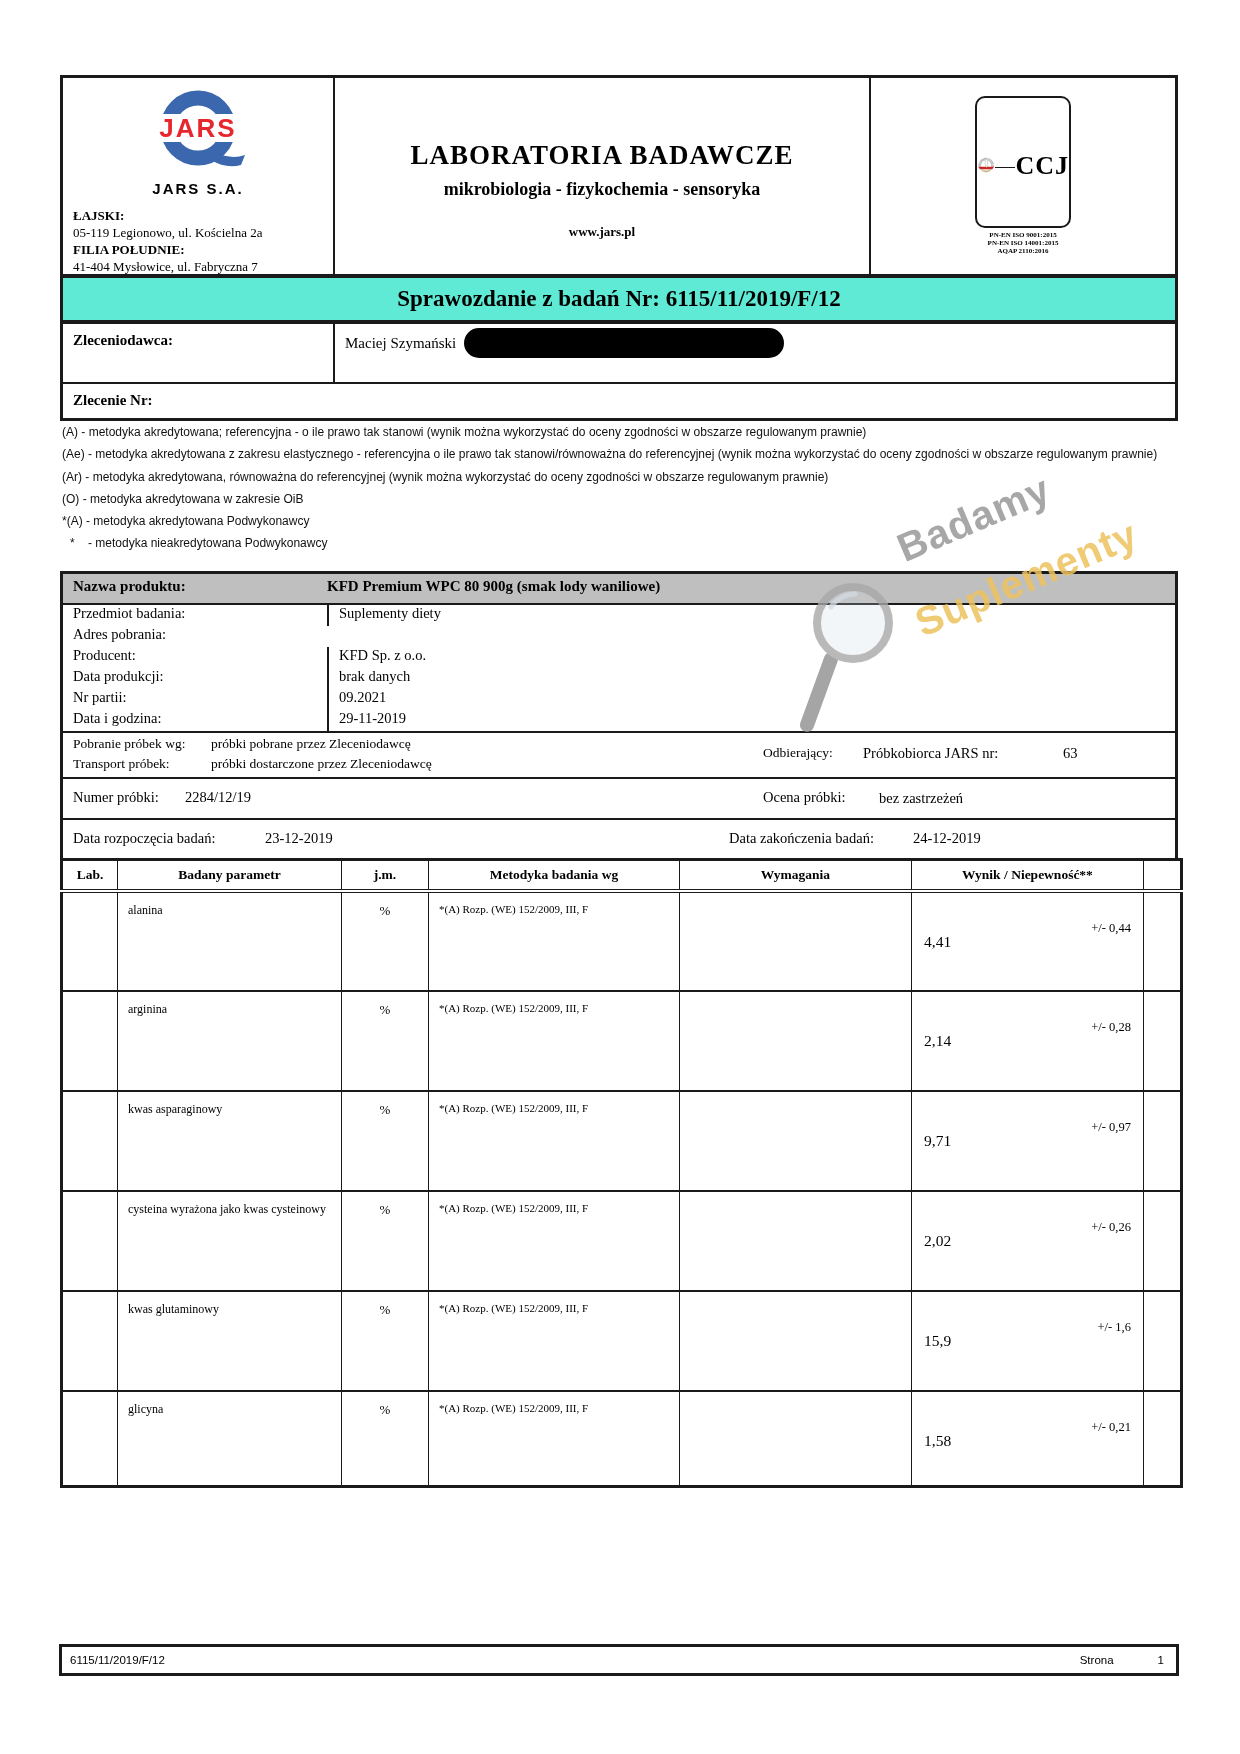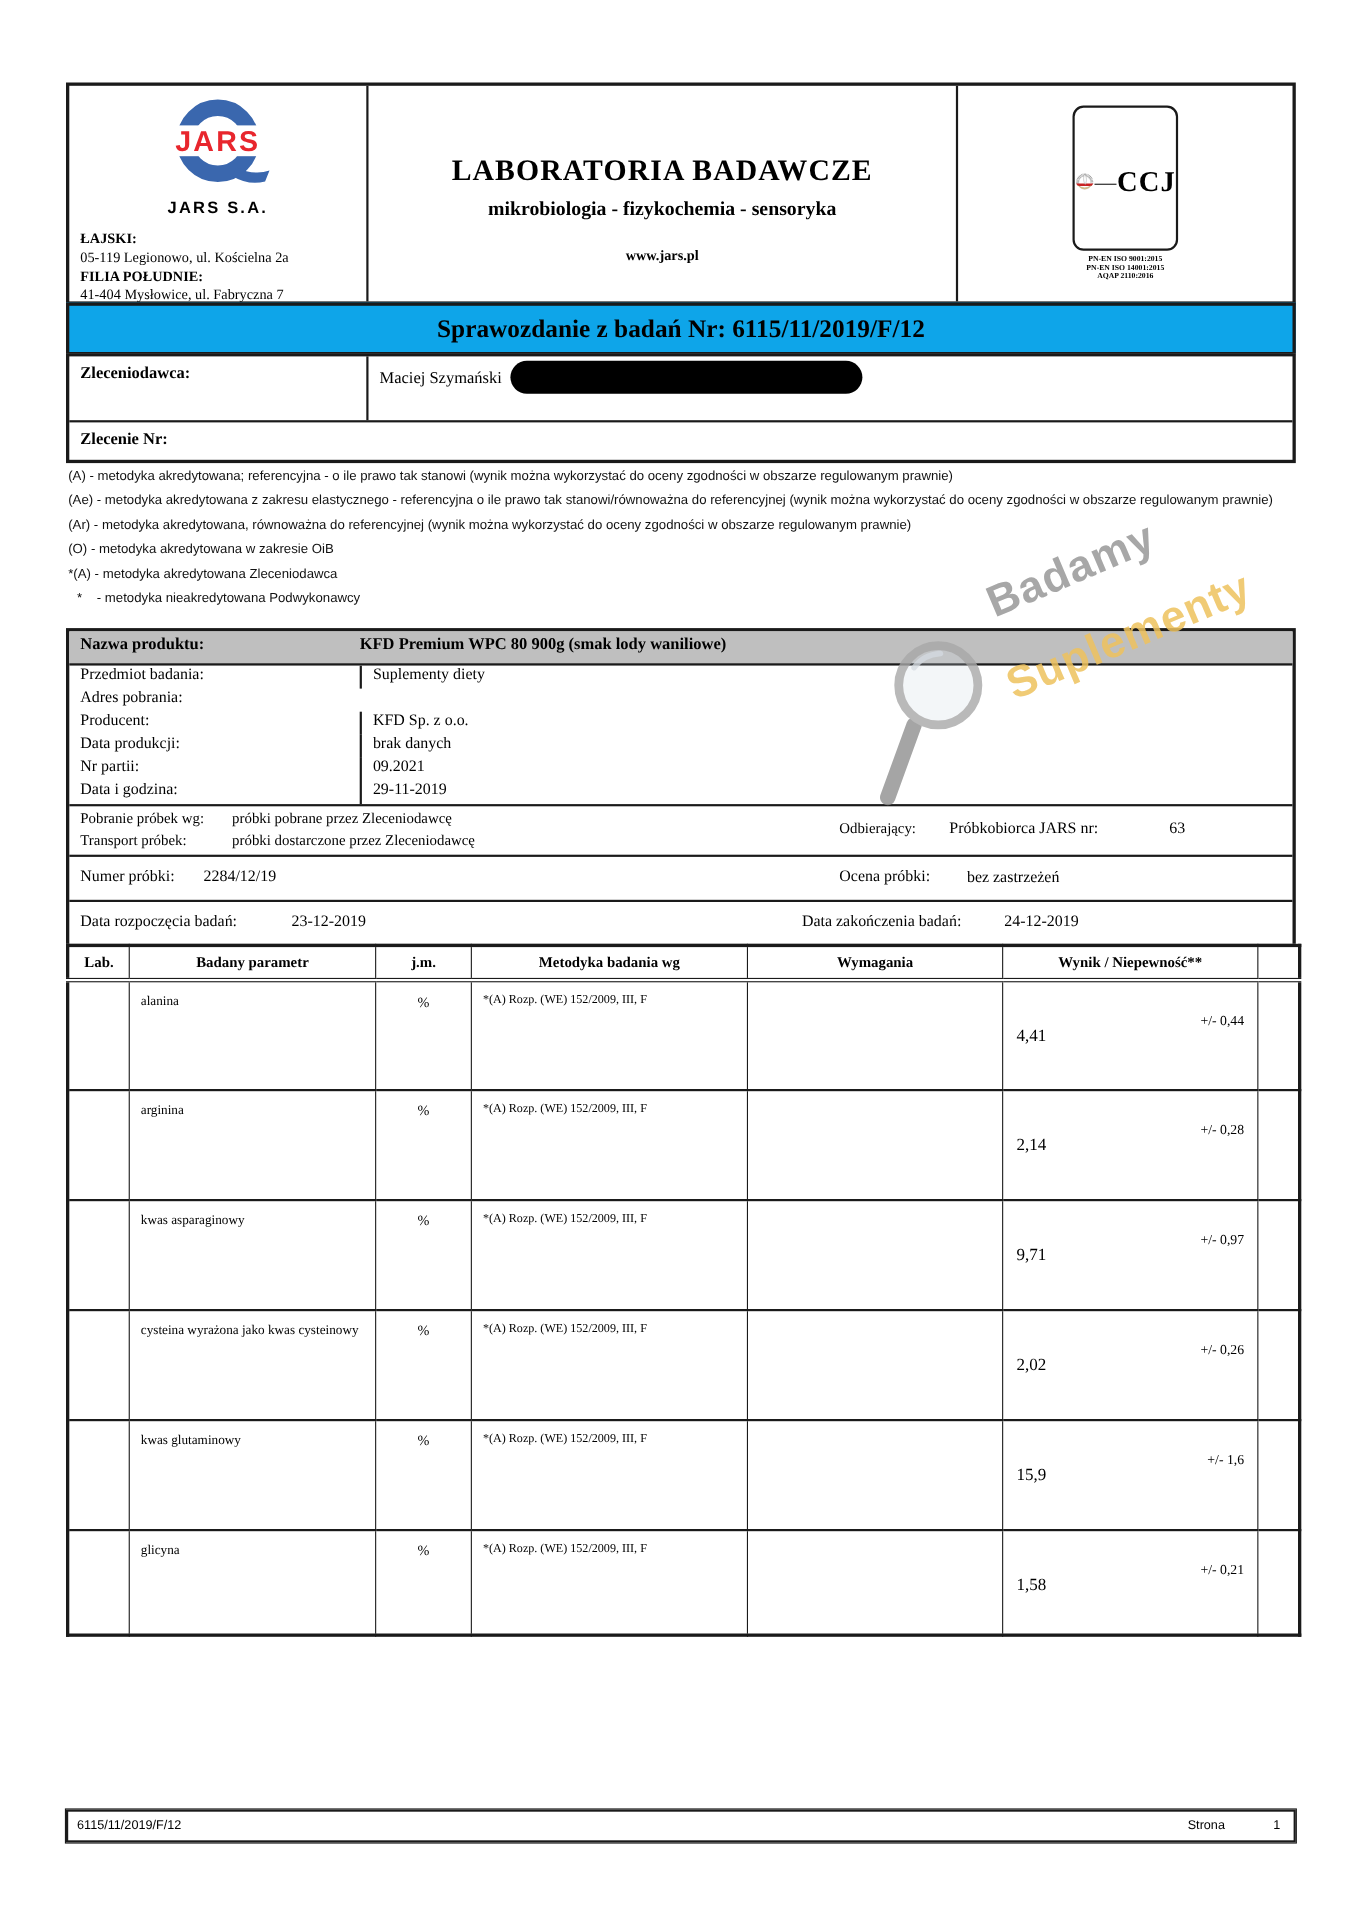--- a/index.html
+++ b/index.html
@@ -26,21 +26,21 @@
   .lab-site { font-size:13px; font-weight:bold; margin-top:24px; }
 
   .stamp-box { width:96px; height:132px; border:2px solid #1a1a1a; border-radius:10px; box-sizing:border-box;
     display:flex; align-items:center; padding-top:6px; background:#fff; }
   .stamp-divider { width:80px; border-top:1.5px solid #1a1a1a; margin-top:4px; }
   .stamp-abbr { font-size:26px; font-weight:bold; letter-spacing:1px; margin-top:2px; }
   .stamp-lines { margin-top:3px; text-align:center; font-size:7px; line-height:8px; font-weight:bold; }
 
   
   .title-band { position:absolute; left:60px; top:275px; width:1118px; height:48px; box-sizing:border-box;
-    border:3px solid #1a1a1a; text-align:center; line-height:42px; font-size:23px; font-weight:bold; background:#0ea5e9; }
+    border:3px solid #1a1a1a; text-align:center; line-height:42px; font-size:23px; font-weight:bold; background:#5eead4; }
 
   
   .client-box { position:absolute; left:60px; top:321px; width:1118px; height:100px; box-sizing:border-box;
     border:3px solid #1a1a1a; background:#fff; }
   .client-row { display:flex; box-sizing:border-box; }
   .client-row .lbl { width:270px; box-sizing:border-box; padding:8px 0 0 10px; font-size:15px; font-weight:bold; }
   .client-row .val { flex:1; box-sizing:border-box; border-left:2px solid #1a1a1a; padding:8px 0 0 10px; font-size:15px; }
   .client-row1 { height:58px; }
   .client-row2 { height:36px; border-top:2px solid #1a1a1a; }
   .redaction { display:inline-block; vertical-align:middle; width:320px; height:30px; background:#000;
@@ -172,21 +172,21 @@
     <div class="client-row client-row2">
       <div class="lbl">Zlecenie Nr:</div>
     </div>
   </div>
 
   <div class="legend">
     <div class="lg">(A) - metodyka akredytowana; referencyjna - o ile prawo tak stanowi (wynik można wykorzystać do oceny zgodności w obszarze regulowanym prawnie)</div>
     <div class="lg lg2">(Ae) - metodyka akredytowana z zakresu elastycznego - referencyjna o ile prawo tak stanowi/równoważna do referencyjnej (wynik można wykorzystać do oceny zgodności w obszarze regulowanym prawnie)</div>
     <div class="lg">(Ar) - metodyka akredytowana, równoważna do referencyjnej (wynik można wykorzystać do oceny zgodności w obszarze regulowanym prawnie)</div>
     <div class="lg">(O) - metodyka akredytowana w zakresie OiB</div>
-    <div class="lg">*(A) - metodyka akredytowana Zleceniodawca</div>
+    <div class="lg">*(A) - metodyka akredytowana Podwykonawcy</div>
     <div class="lg"><span class="star">*</span><span>- metodyka nieakredytowana Podwykonawcy</span></div>
   </div>
 
   <div class="info-box">
     <div class="product-band">
       <span class="pl">Nazwa produktu:</span>
       <span class="pv">KFD Premium WPC 80 900g (smak lody waniliowe)</span>
     </div>
     <div class="product-rows">
       <div class="prow">

